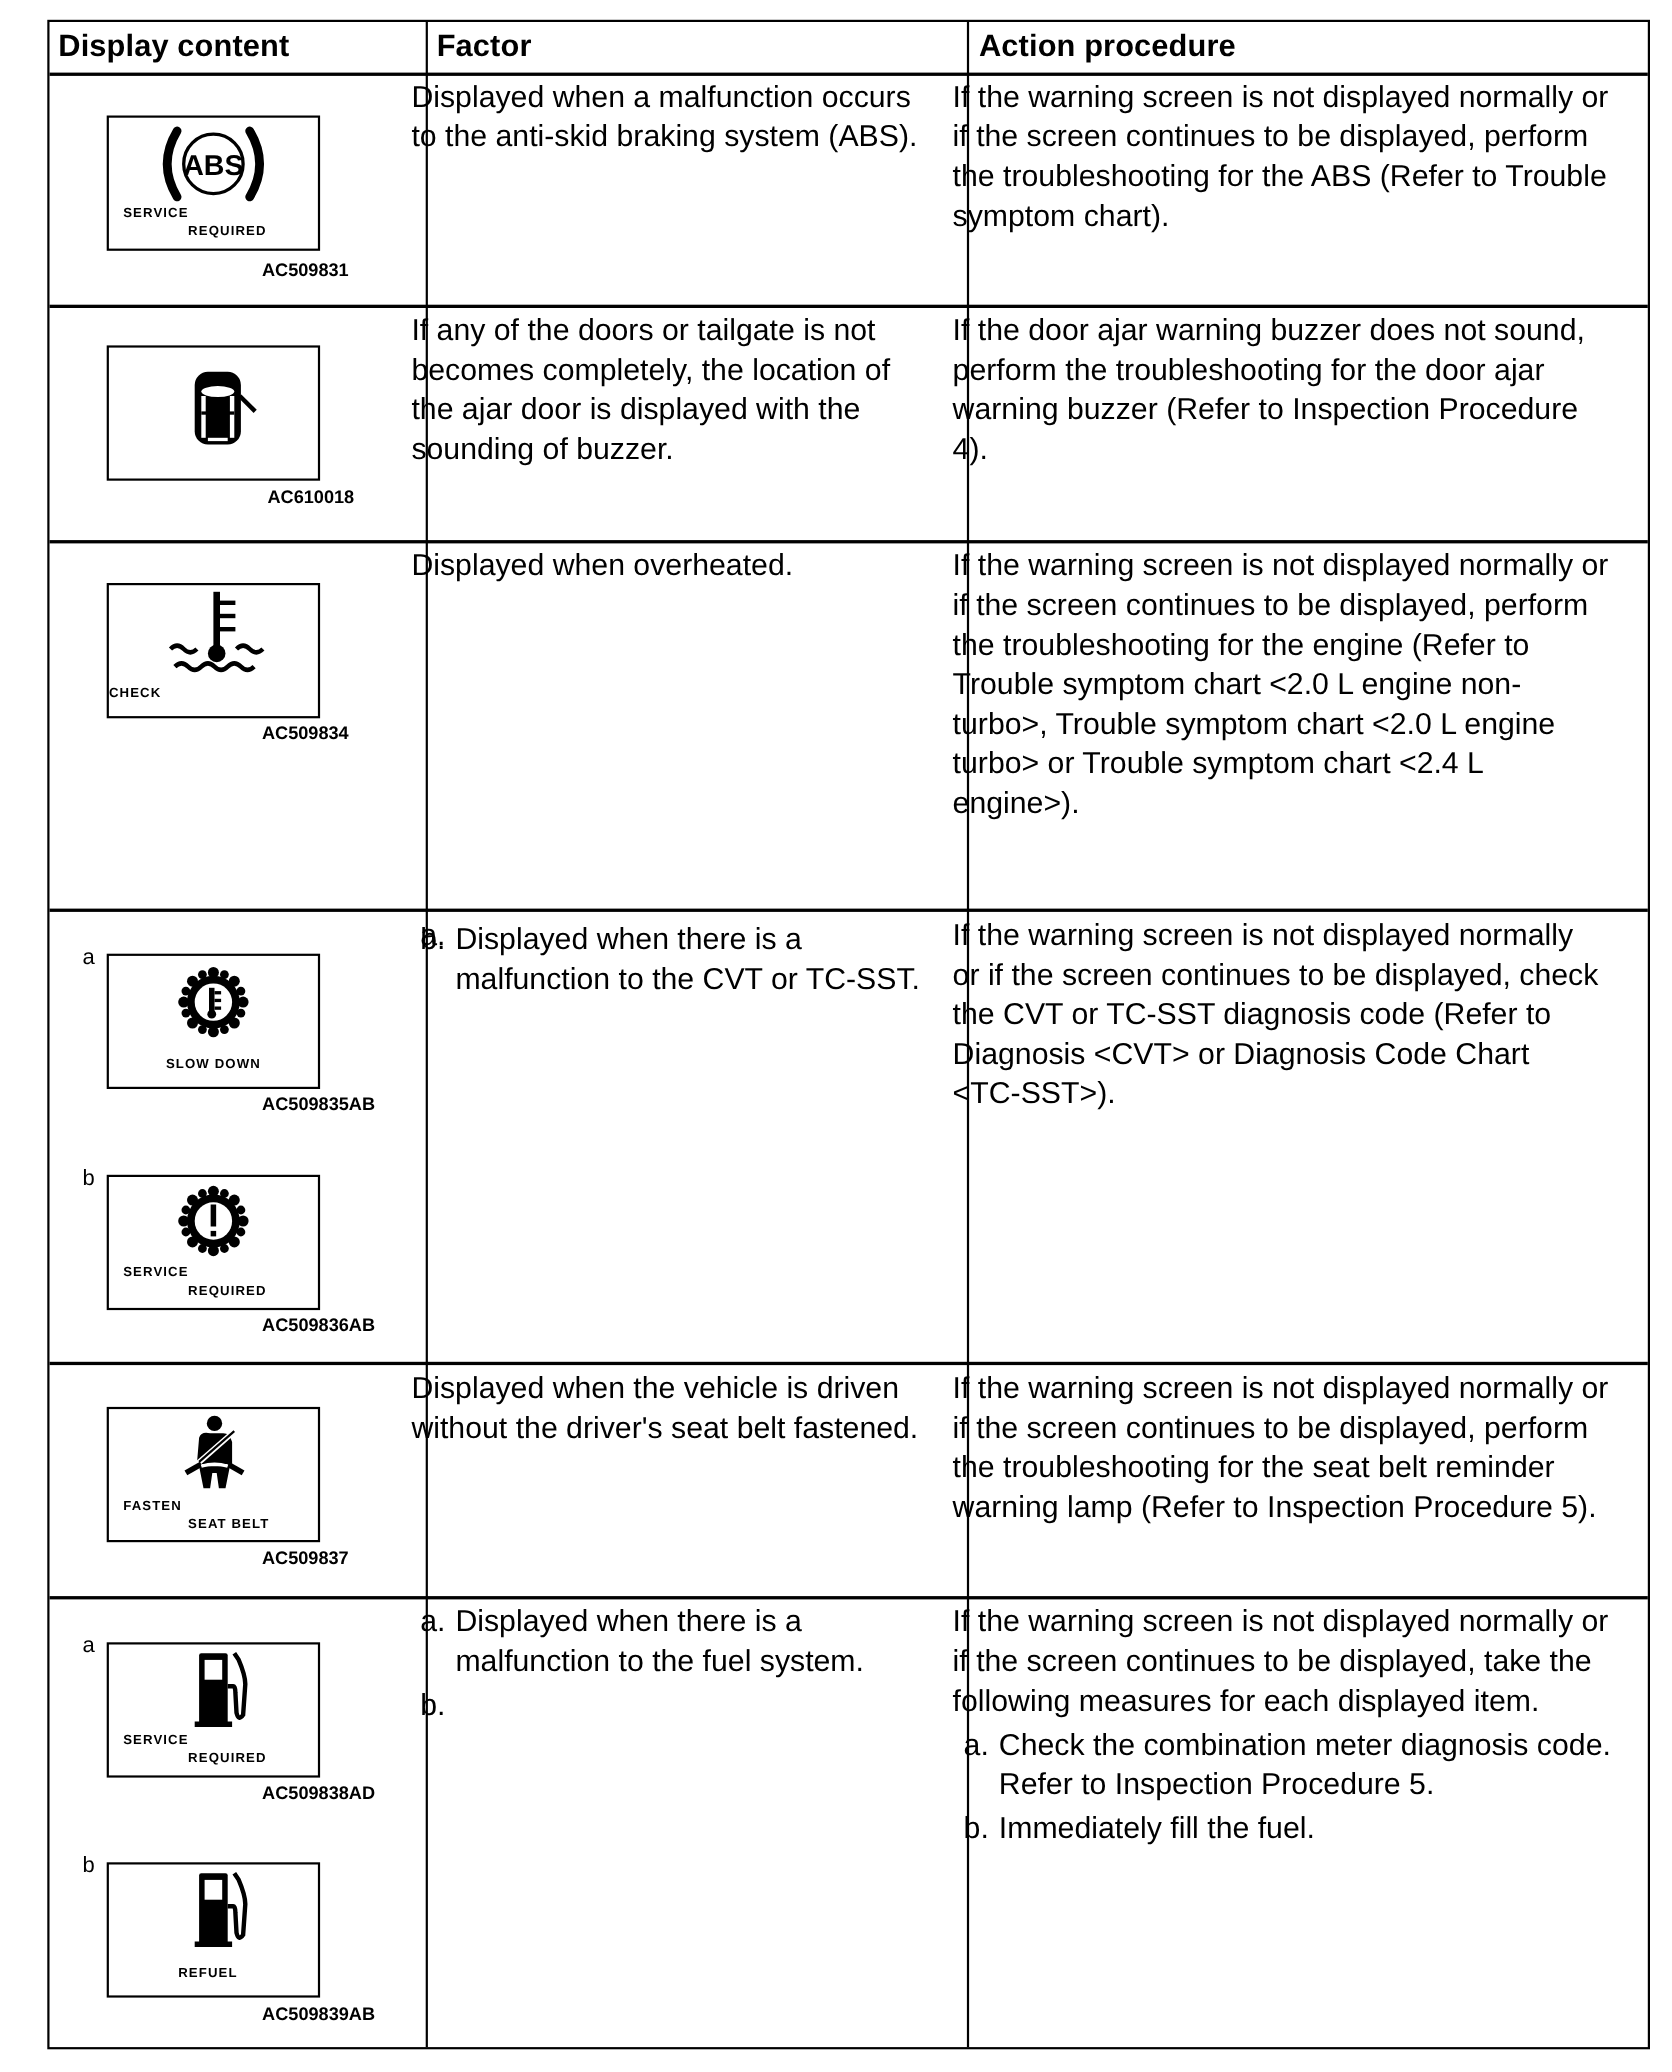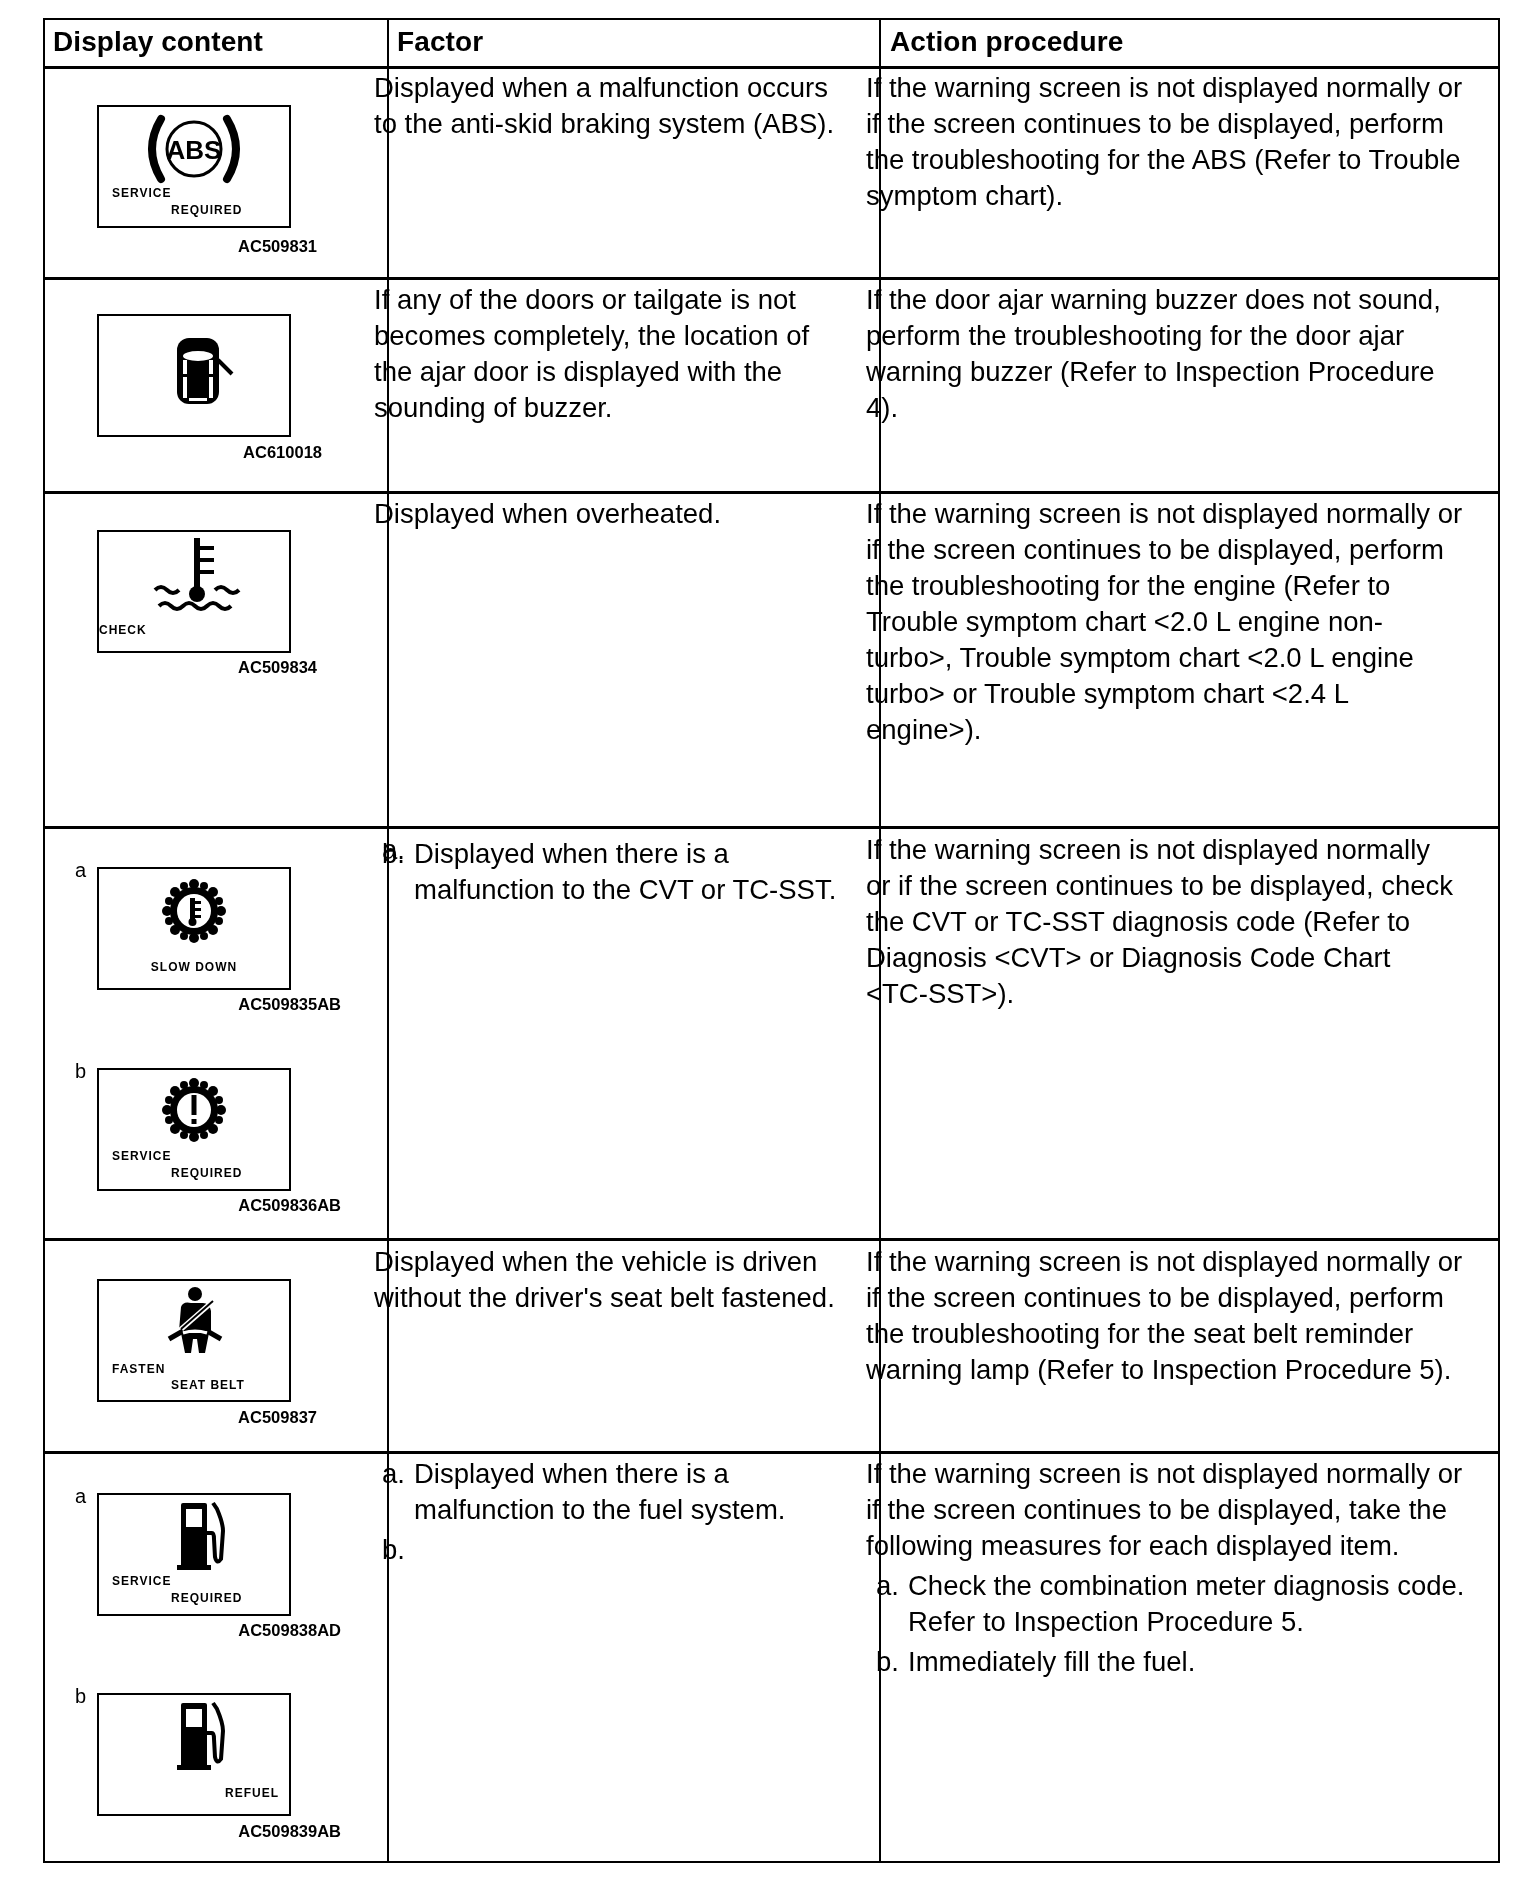--- a/index.html
+++ b/index.html
@@ -230,21 +230,21 @@
   <div class="code" style="left:141px; top:1621px">AC509838AD</div>
 
   <div class="sub" style="left:75px; top:1686px">b</div>
   <div class="icon-box" style="left:97px; top:1693px">
     <svg width="190" height="119" viewBox="0 0 190 119">
       <rect x="82" y="8" width="26" height="64" rx="2" fill="#000"></rect>
       <rect x="87" y="14" width="16" height="18" fill="#fff"></rect>
       <rect x="78" y="70" width="34" height="5" fill="#000"></rect>
       <path d="M108 38 L113 38 Q115 38 115 44 L116 62 Q118 70 122 64 L124 36 Q124 28 118 14 L114 8" fill="none" stroke="#000" stroke-width="4"></path>
     </svg>
-    <div class="lbl" style="left:0; width:180px; text-align:right; top:90px">REFUEL</div>
+    <div class="lbl" style="left:0; width:180px; text-align:center; top:90px">REFUEL</div>
   </div>
   <div class="code" style="left:141px; top:1822px">AC509839AB</div>
 
   <div class="cell" style="left:382px; top:1456px; width:470px">
     <div class="li">
       <span class="mk">a.</span>
       <span>Displayed when there is a malfunction to the fuel system.</span>
     </div>
     <div class="li">
       <span class="mk">b.</span>

